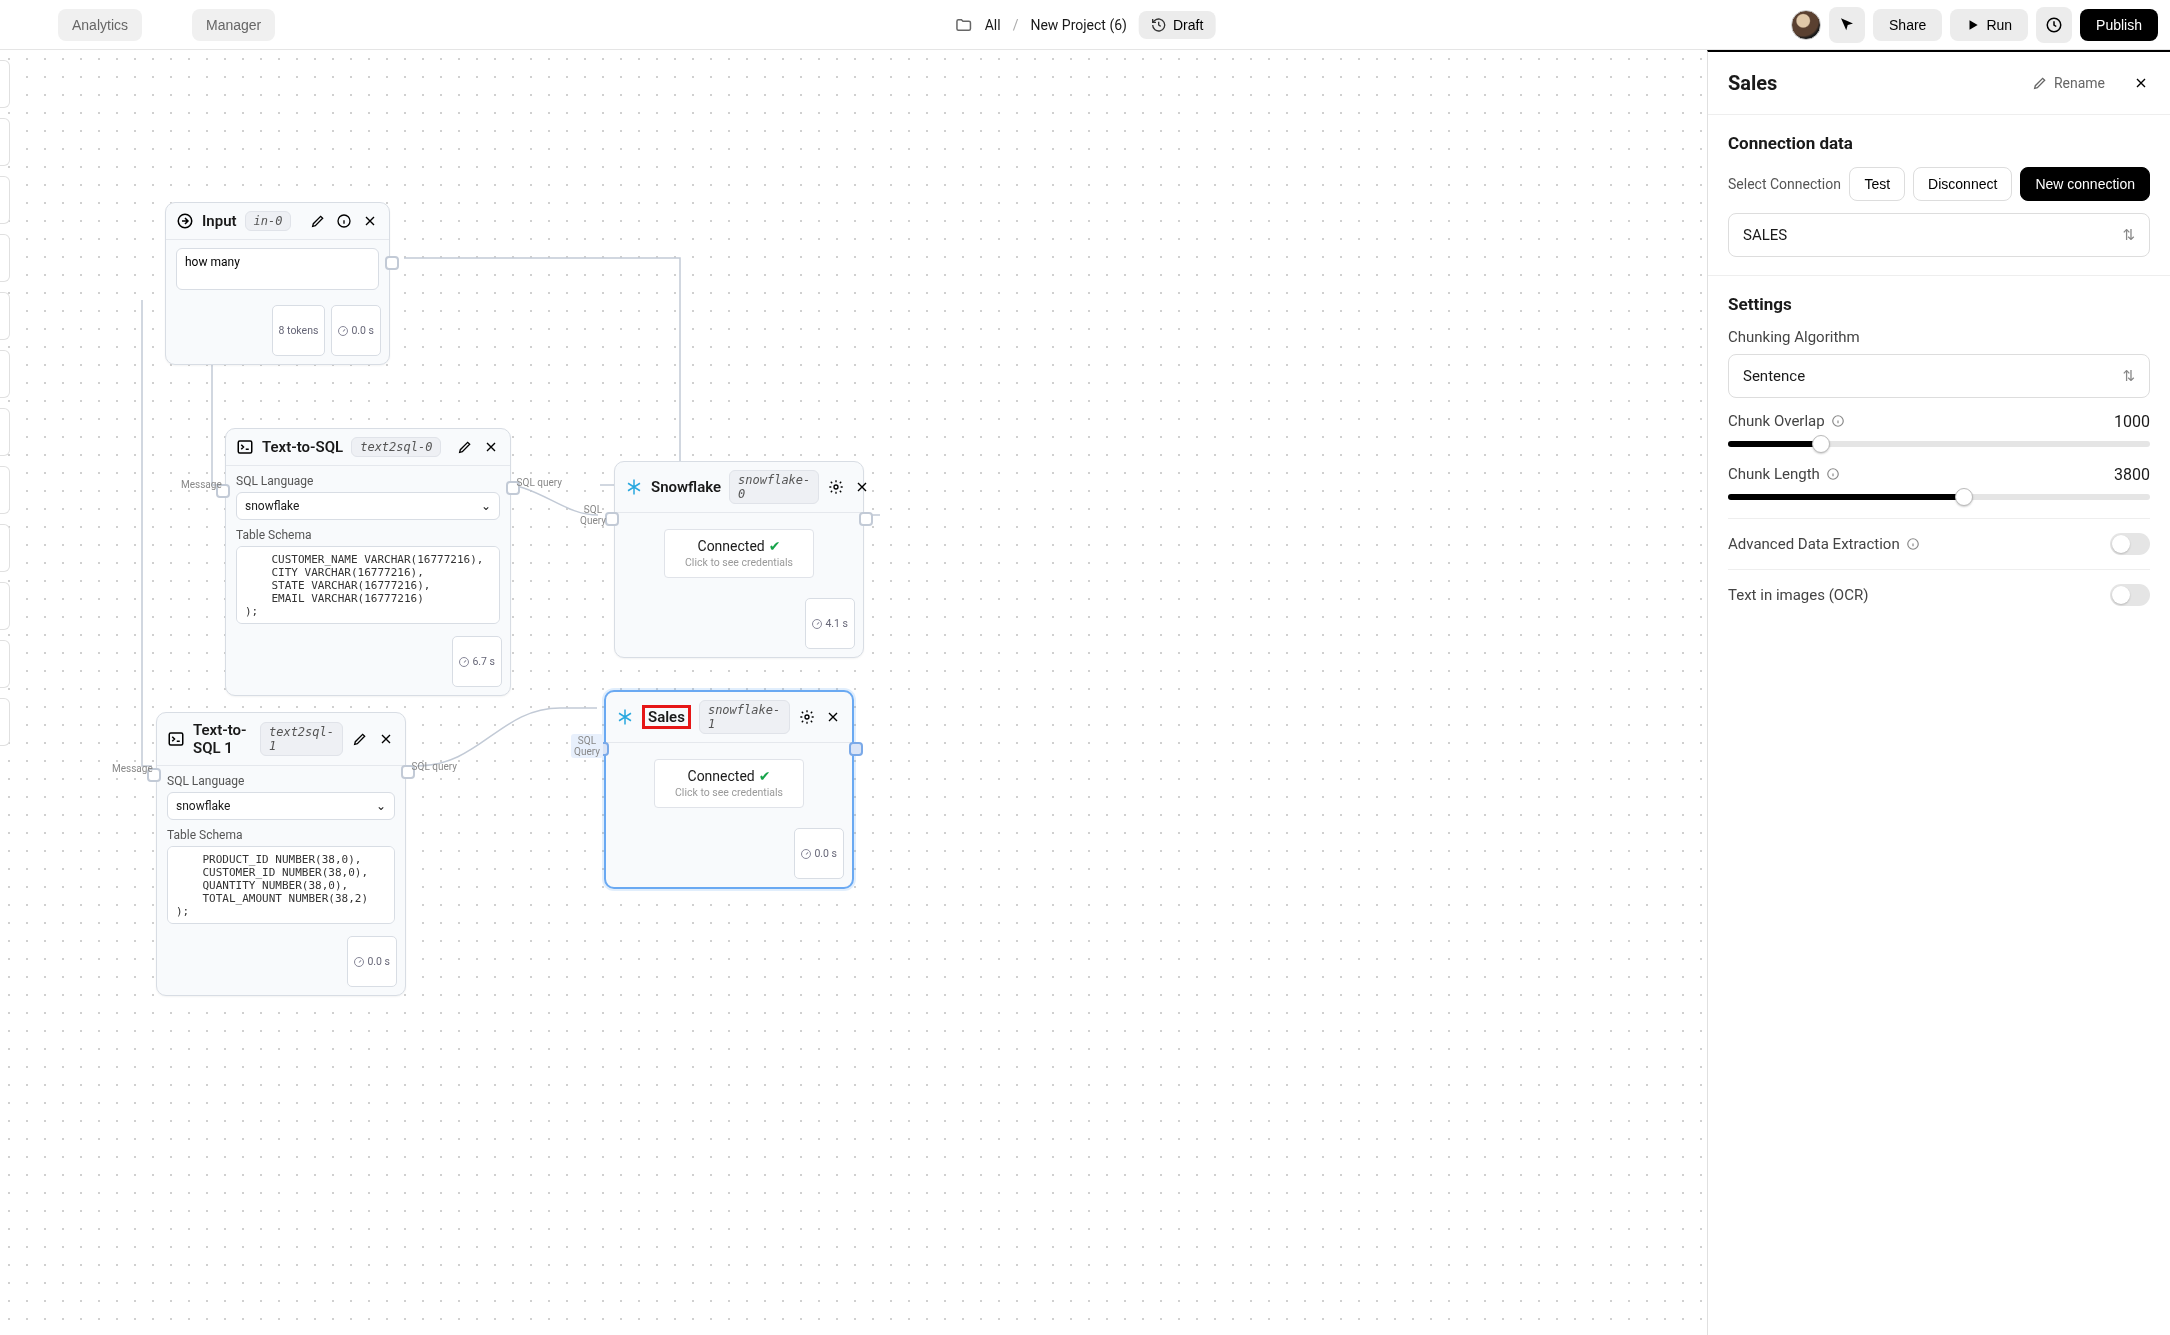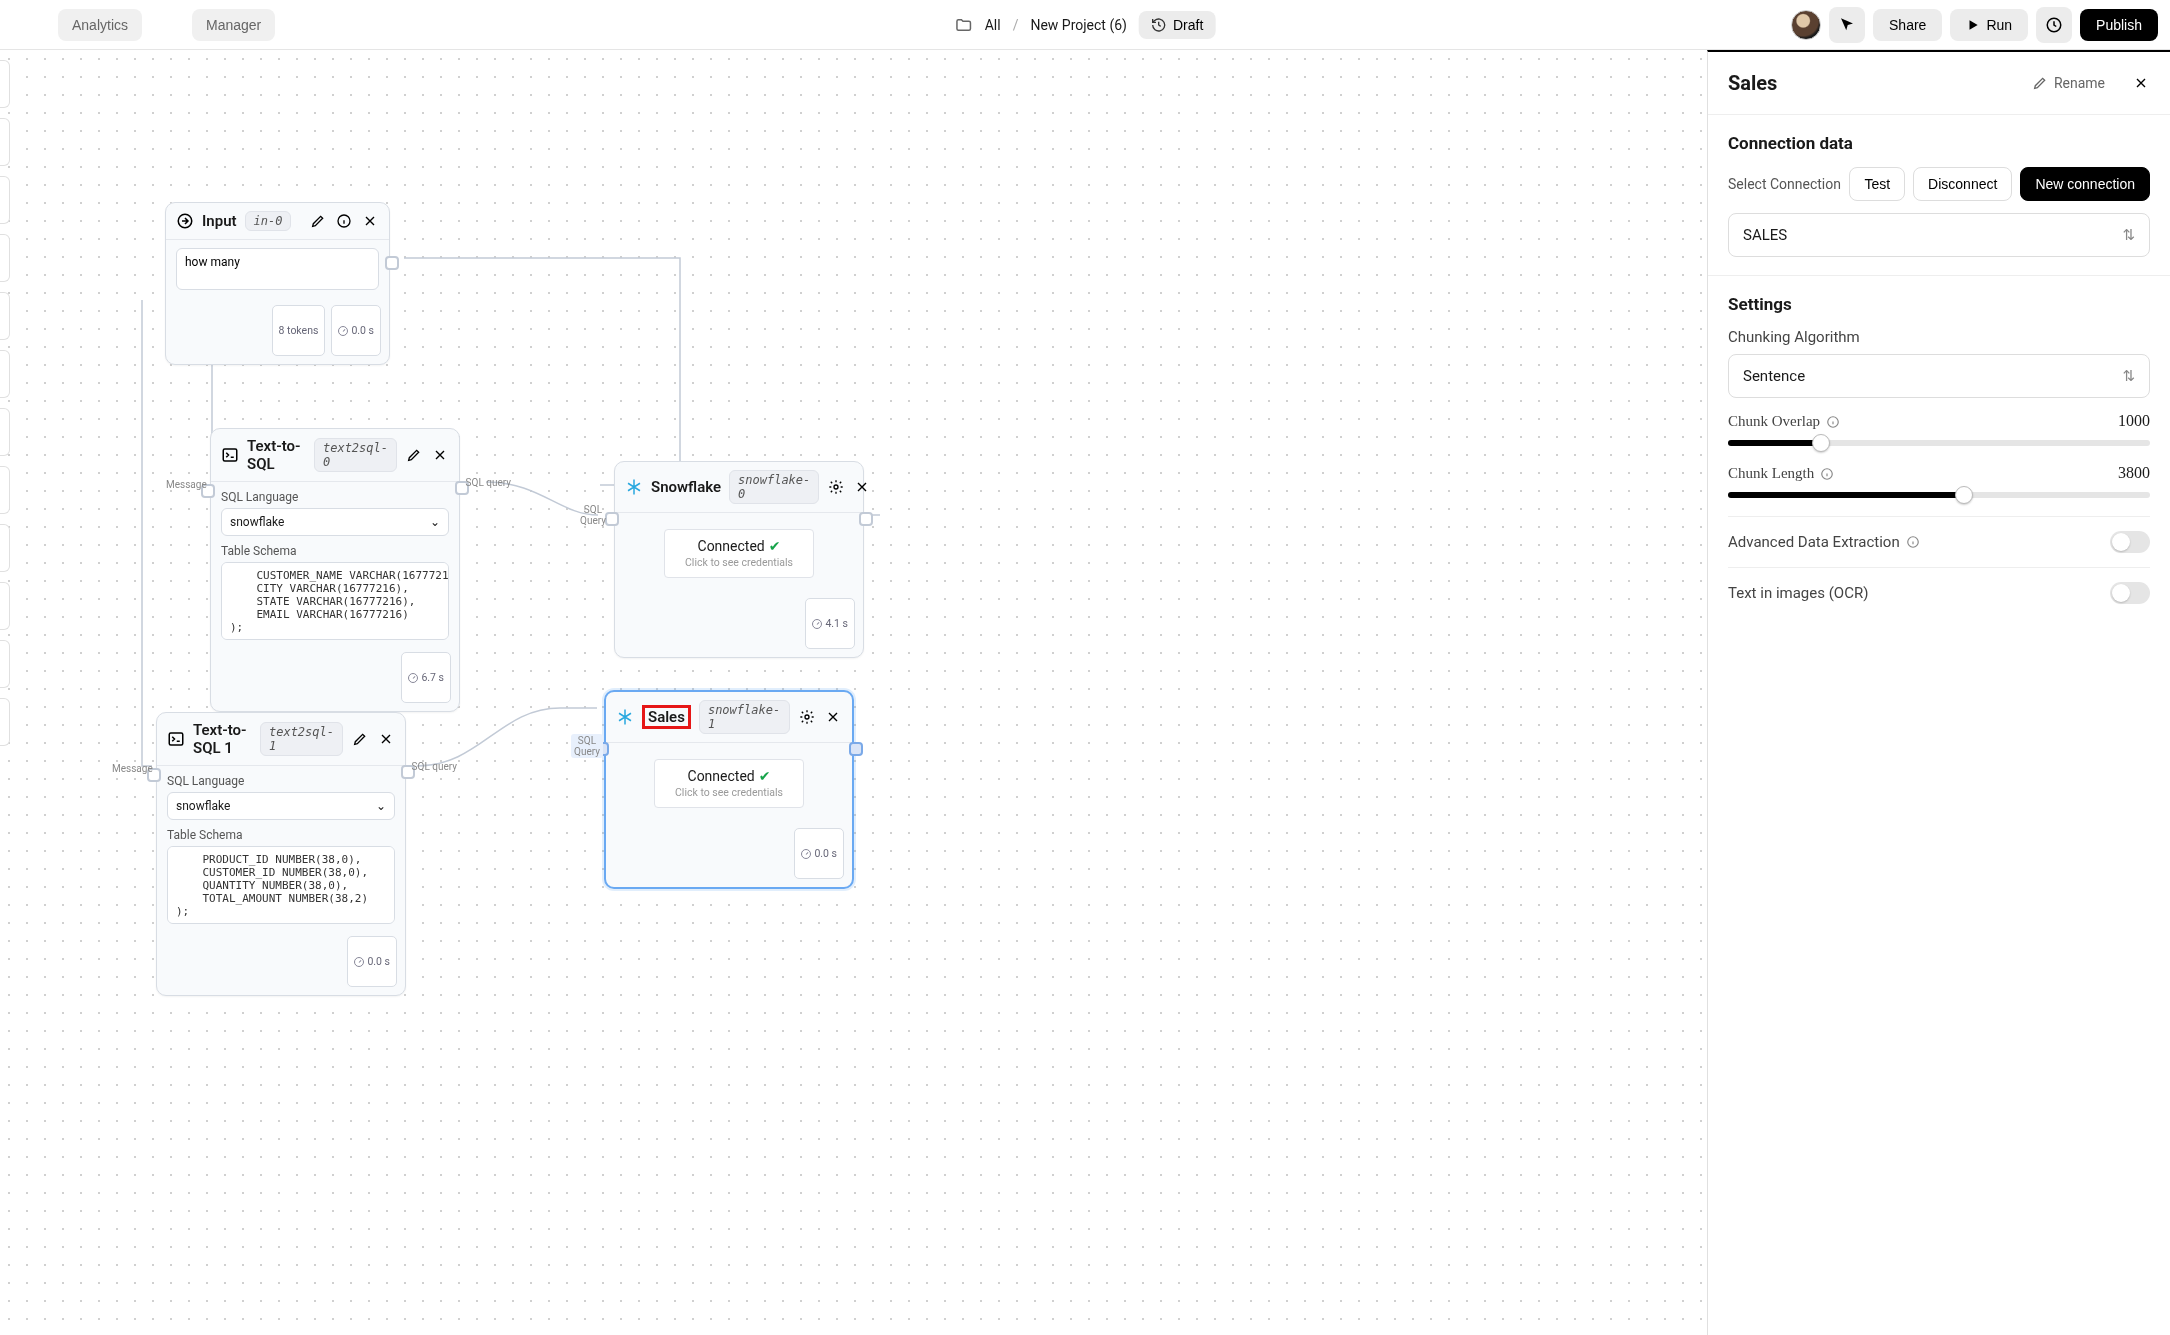--- a/index.html
+++ b/index.html
@@ -54,21 +54,21 @@
 .close-x { margin-left: 12px; cursor: pointer; width:18px; height:18px; display:flex; align-items:center; justify-content:center; }
 .panel-section { padding: 18px 20px; border-bottom: 1px solid #eee; }
 .section-title { font-size: 17px; font-weight: 700; margin-bottom: 14px; }
 .row { display: flex; align-items: center; gap: 8px; margin-bottom: 12px; }
 .row .row-label { color: #555; flex: 1; }
 .pbtn { padding: 8px 14px; border-radius: 8px; border: 1px solid #ddd; background: #fff; cursor: pointer; font-size: 14px; }
 .pbtn.dark { background: #000; color: #fff; border-color: #000; }
 .big-select { width: 100%; border: 1px solid #ddd; border-radius: 8px; padding: 12px 14px; font-size: 15px; display:flex; justify-content:space-between; align-items:center; background:#fff; cursor:pointer; }
 .setting-label { display:flex; align-items:center; gap:6px; color:#444; font-size:15px; }
 .slider-row { margin: 14px 0 18px; }
-.slider-hdr { display:flex; justify-content:space-between; align-items:flex-end;font-family:Liberation Serif, serif; }
+.slider-hdr { display:flex; justify-content:space-between; align-items:flex-start; }
 .slider-val { font-size:16px; }
 .slider-track { position:relative; height:6px; background:#e5e5e5; border-radius:3px; margin-top:10px; }
 .slider-fill { position:absolute; left:0; top:0; bottom:0; background:#000; border-radius:3px; }
 .slider-thumb { position:absolute; top:50%; transform:translate(-50%,-50%); width:18px; height:18px; background:#fff; border:1px solid #bbb; border-radius:50%; box-shadow:0 1px 2px rgba(0,0,0,0.2); }
 .toggle-row { display:flex; align-items:center; padding:14px 0; border-top:1px solid #eee; }
 .toggle { width:40px; height:22px; background:#e5e5e5; border-radius:11px; position:relative; margin-left:auto; cursor:pointer; }
 .toggle::after { content:""; position:absolute; left:2px; top:2px; width:18px; height:18px; background:#fff; border-radius:50%; box-shadow:0 1px 2px rgba(0,0,0,0.2); }
 svg { display:block; }
 .snowflake-ico { color:#29a8df; }
 .clock { width:10px; height:10px; border:1px solid #889; border-radius:50%; position:relative; }
@@ -191,21 +191,21 @@
         <div class="node-footer">
           <span class="micro-chip">8 tokens</span>
           <span class="micro-chip">
               <span class="clock"></span>
               <span>0.0 s</span>
             </span>
         </div>
         <div class="port" style="right:-10px; top:53px;"></div>
       </div>
 
-      <div class="node" style="left:210px; top:378px; width:250px;">
+      <div class="node" style="left:225px; top:378px; width:286px;">
         <div class="node-header">
           <span>
               <svg width="18" height="18" viewBox="0 0 24 24" fill="none" stroke="#000" stroke-width="2">
                 <rect x="3" y="4" width="18" height="16" rx="2"></rect>
                 <path d="M7 9l3 3-3 3M13 15h4"></path>
               </svg>
             </span>
           <span class="node-title">Text-to-SQL</span>
           <span class="node-id-chip">text2sql-0</span>
           <div class="hdr-actions">

